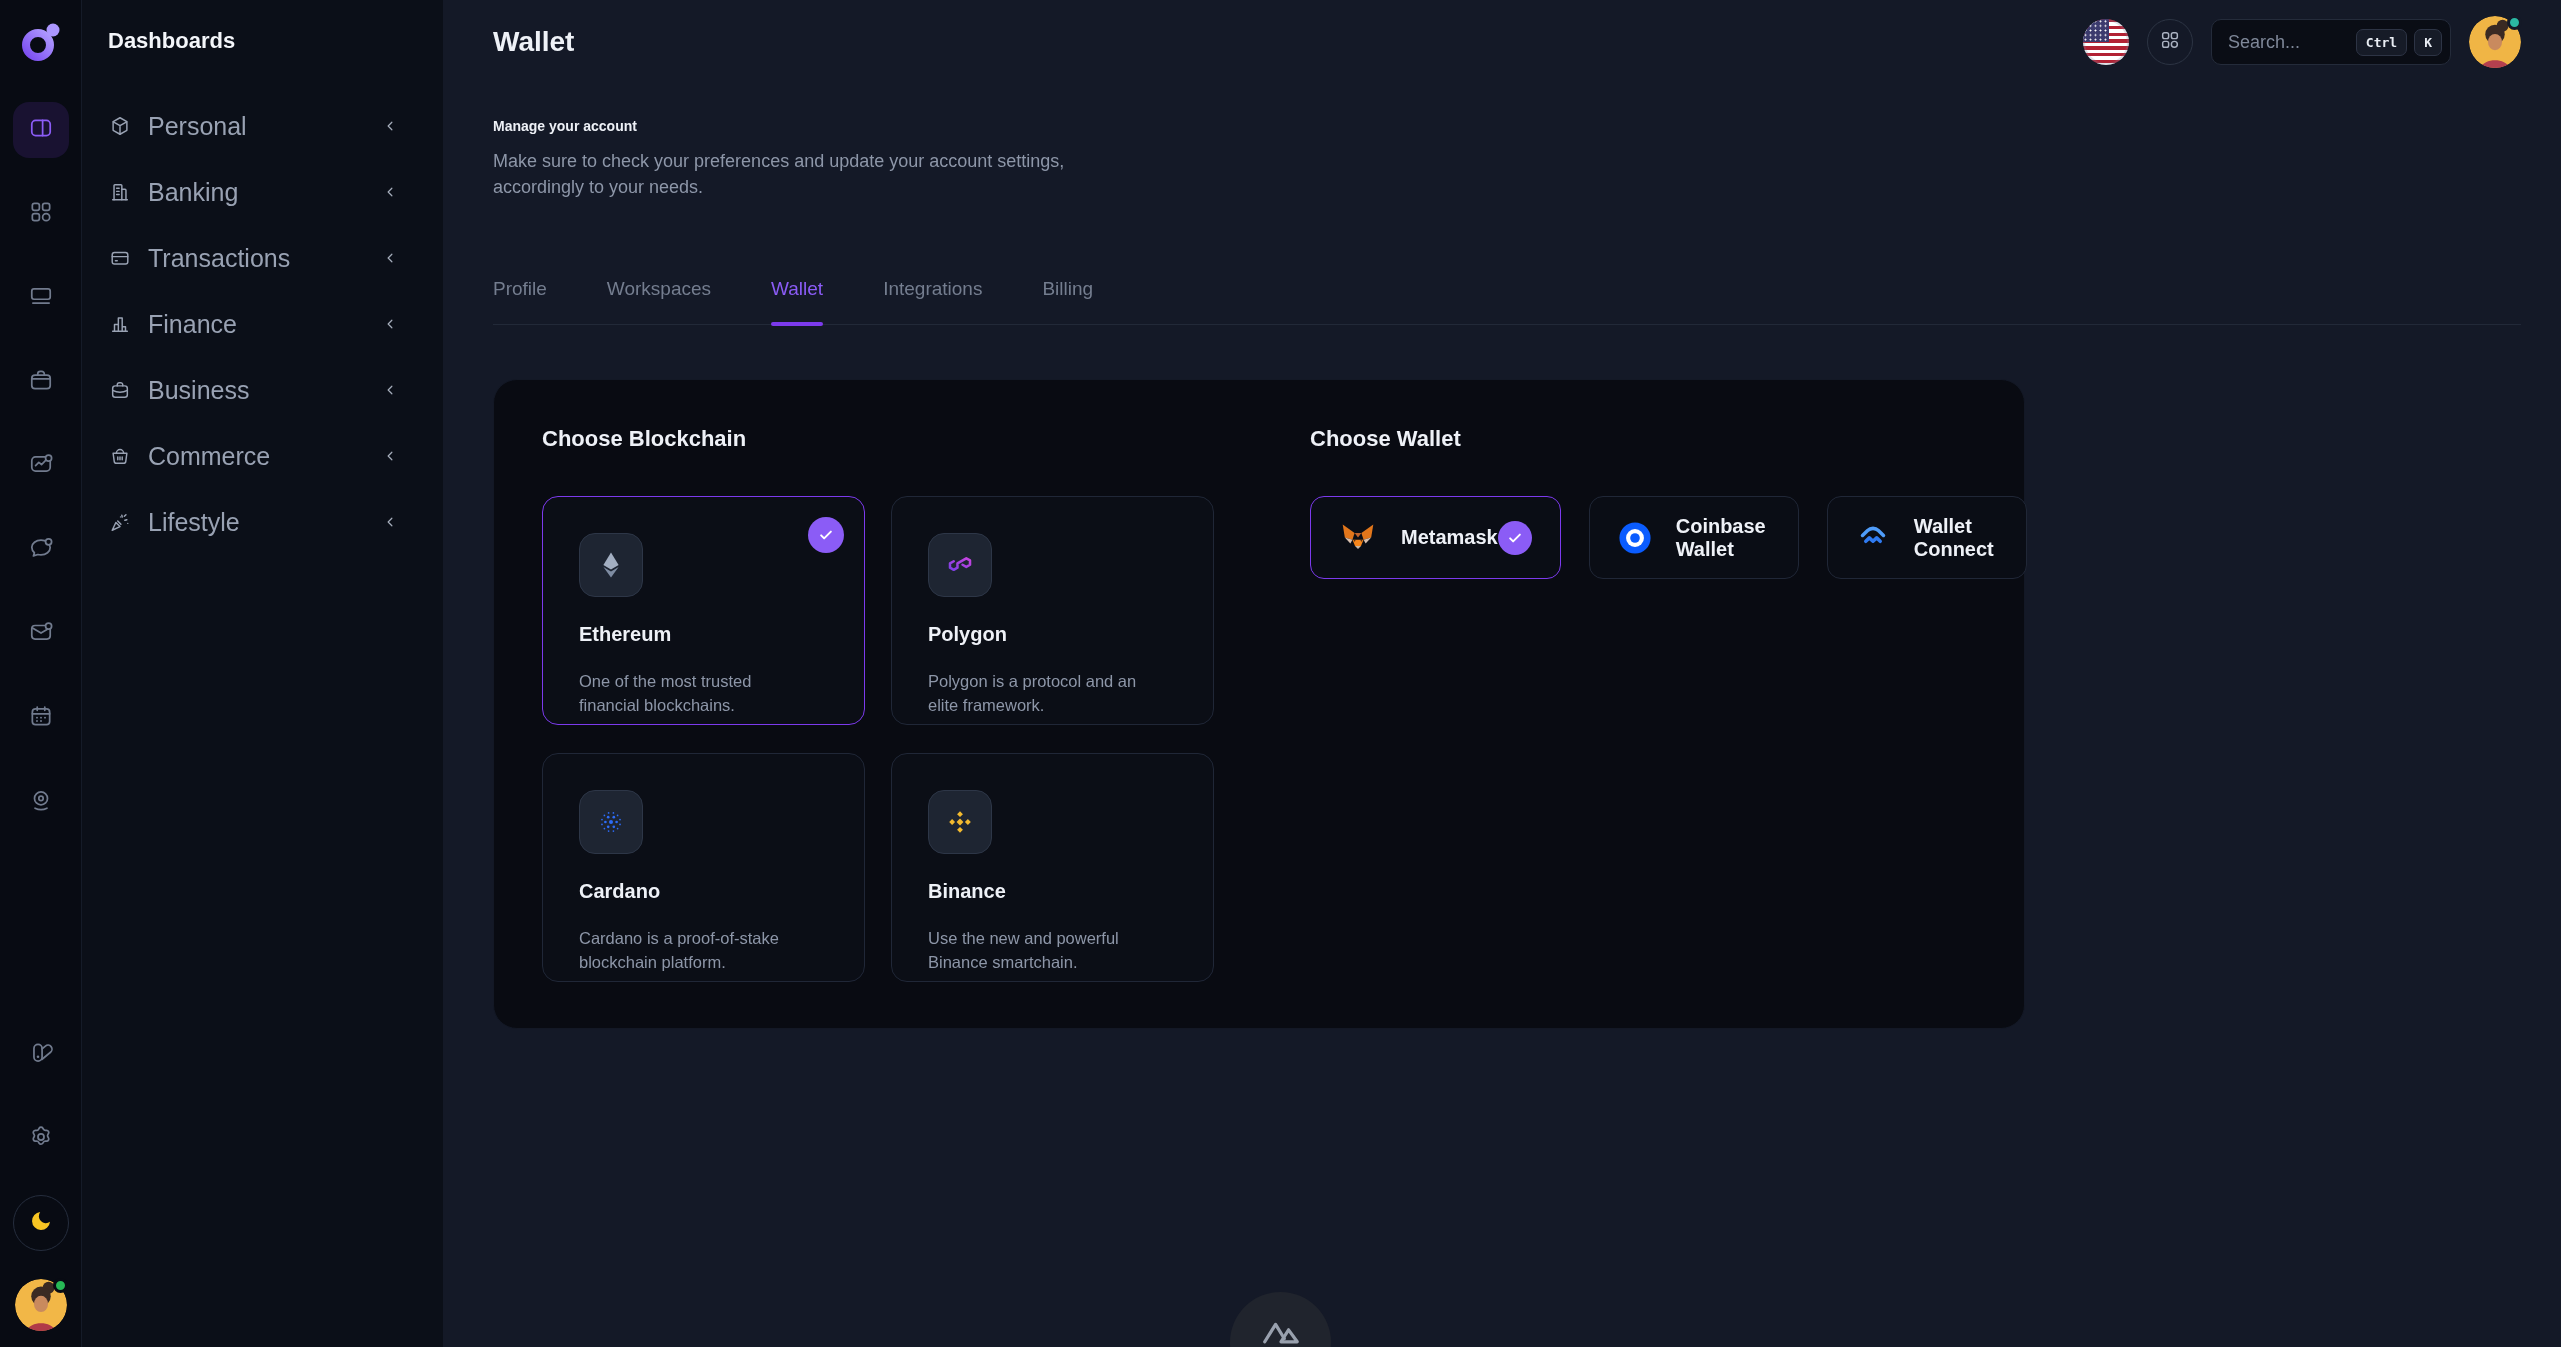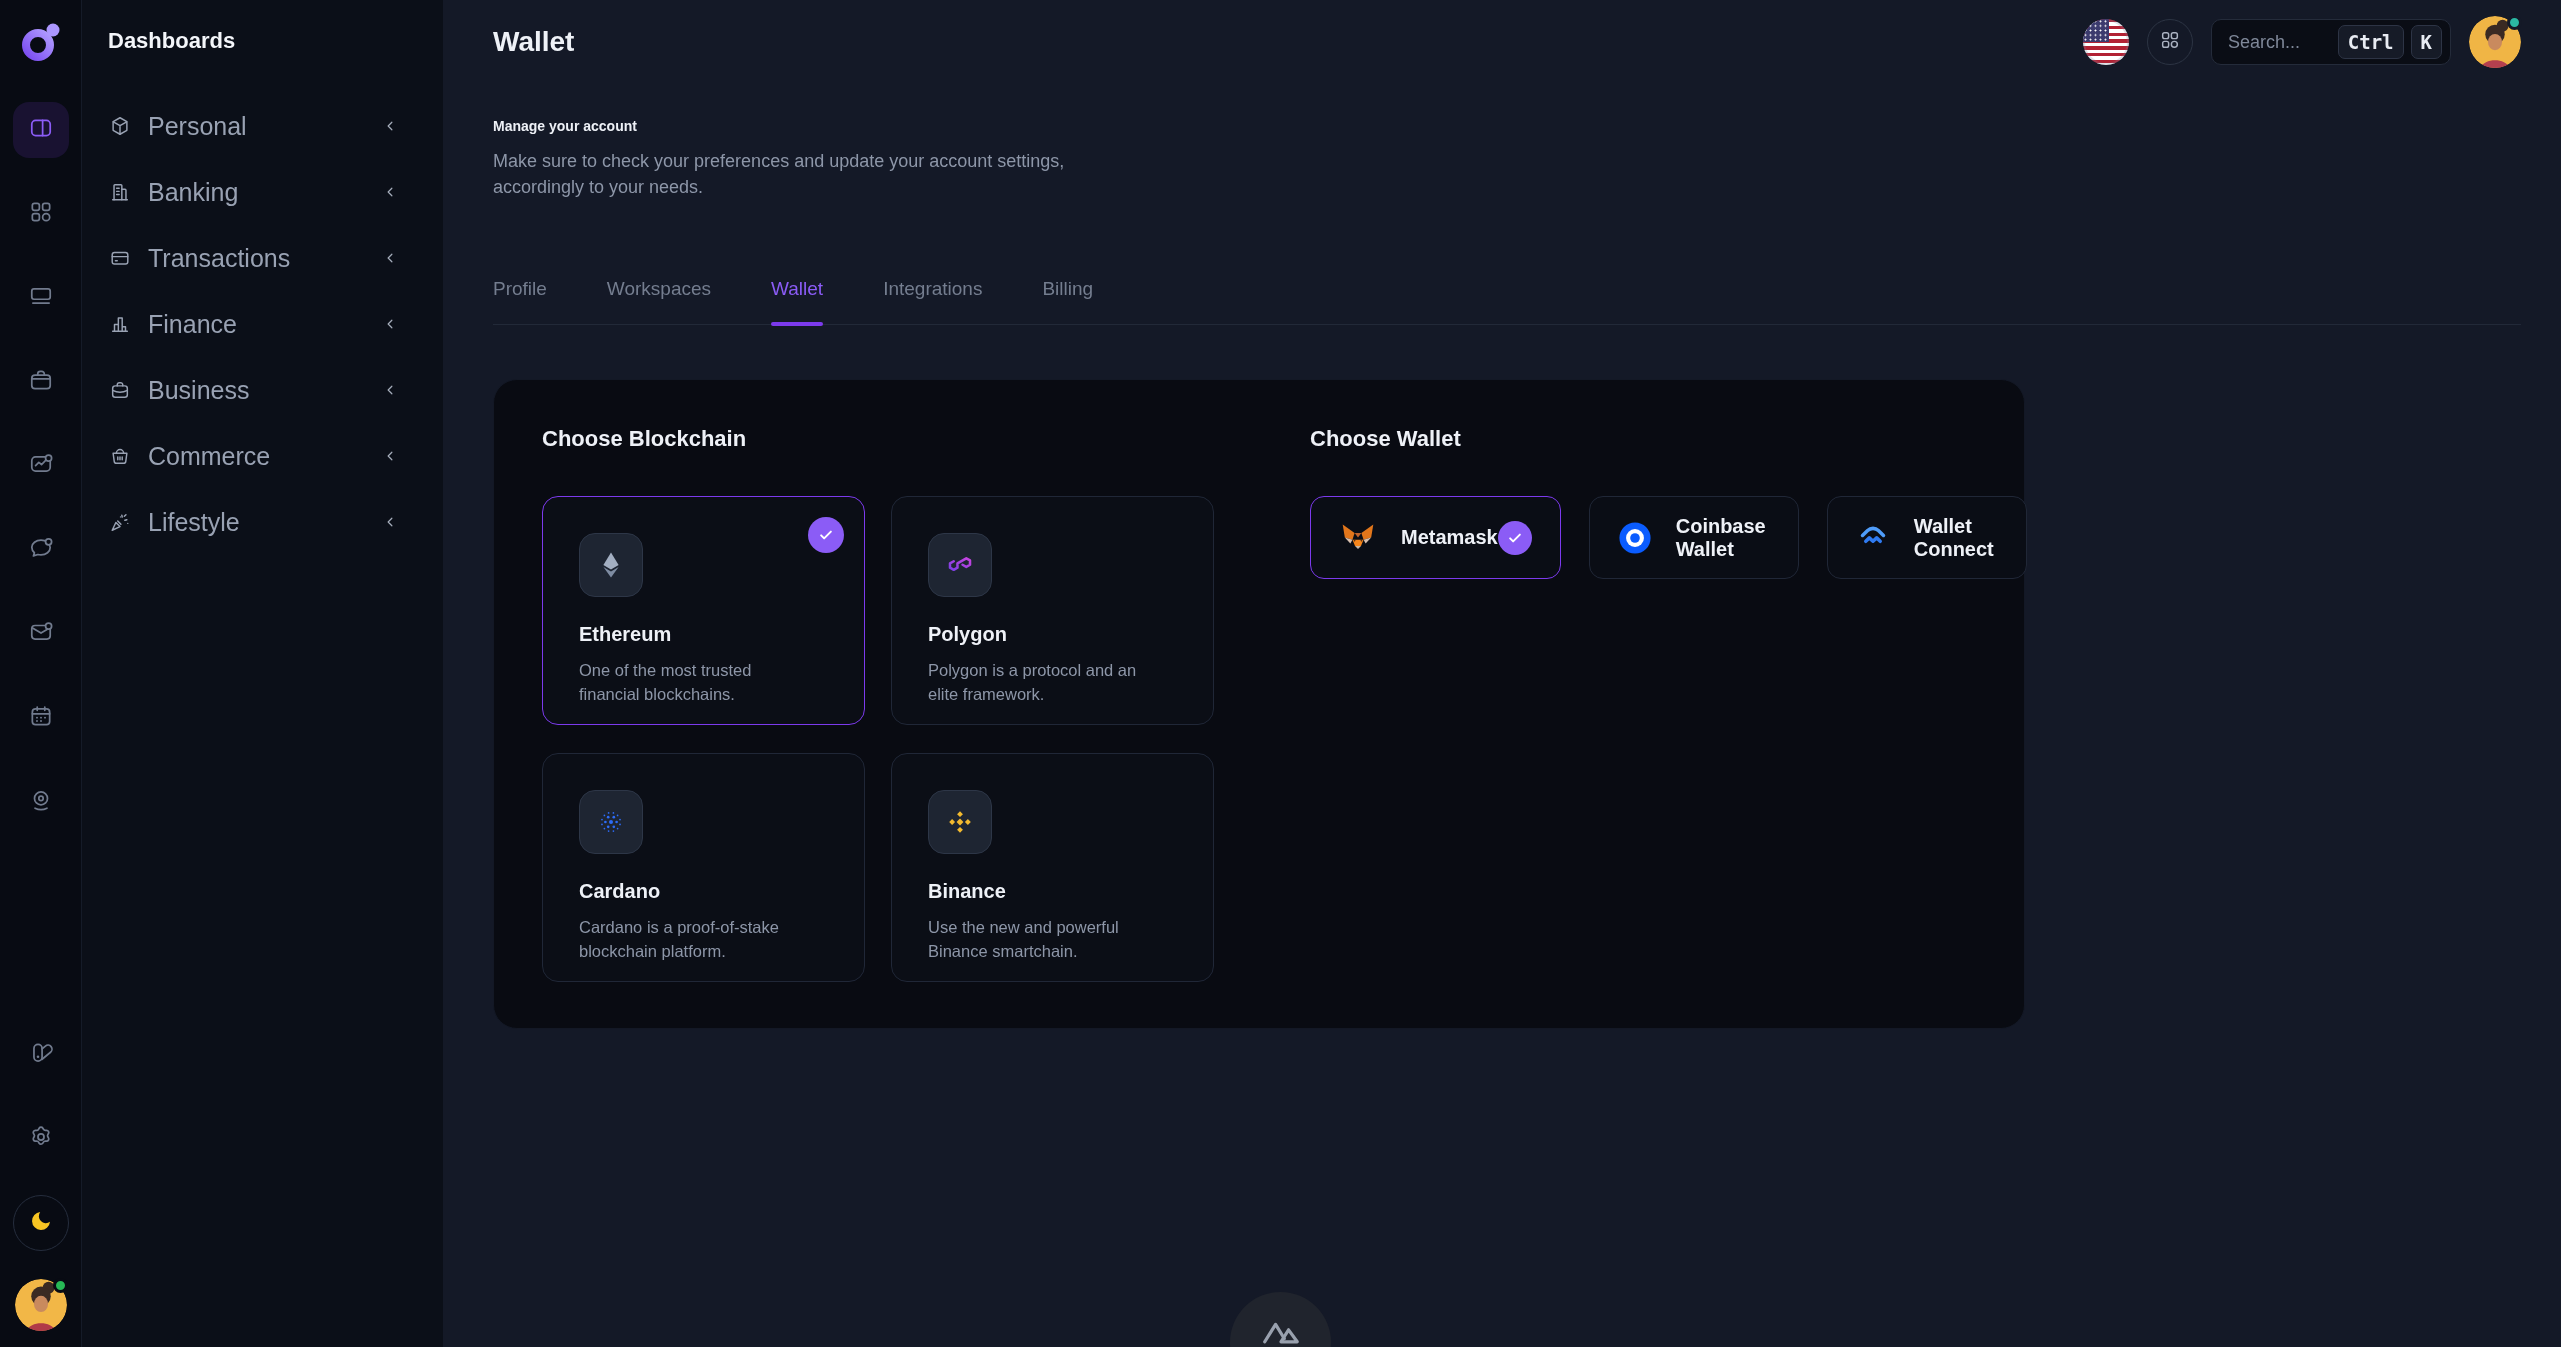--- a/index.html
+++ b/index.html
@@ -48,21 +48,21 @@
   background-image:radial-gradient(#fff .9px,transparent 1.1px);background-size:5px 4.6px}
 .circle-btn{width:46px;height:46px;border-radius:50%;border:1px solid #2c3443;display:flex;
   align-items:center;justify-content:center;color:#aab2c1;cursor:pointer}
 .circle-btn svg{width:22px;height:22px}
 .search{width:240px;height:46px;background:#0a0d15;border:1px solid #242b3a;border-radius:10px;
   display:flex;align-items:center;padding:0 8px 0 16px;gap:7px}
 .search input{flex:1;min-width:0;background:transparent;border:none;outline:none;color:#7dd3fc;
   font-size:18px;font-family:"Liberation Sans",sans-serif}
 .search input::placeholder{color:#7e8798}
 kbd{background:#161b27;border:1px solid #2d3445;border-radius:7px;padding:5px 9px;
-  font-family:"DejaVu Sans Mono",monospace;font-size:19px;font-weight:700;color:#e8ecf3}
+  font-family:"DejaVu Sans Mono",monospace;font-size:13px;font-weight:700;color:#e8ecf3}
 .avatar.header .dot{border-color:#141927}
 
 .section-head{margin-top:34px}
 .section-head h2{font-size:14px;font-weight:700}
 .section-desc{margin-top:14px;font-size:18px;line-height:26px;color:#8d96a8;max-width:630px}
 
 .tabs{display:flex;gap:60px;margin-top:78px;border-bottom:1px solid #222938}
 .tab{font-size:19px;color:#747d8f;padding-bottom:24px;position:relative;cursor:pointer}
 .tab.active{color:#8b5cf6;font-weight:500}
 .tab.active::after{content:"";position:absolute;left:0;right:0;bottom:-2px;height:4px;
@@ -74,21 +74,21 @@
 .col-h{font-size:22px;font-weight:700;margin-bottom:44px}
 .bc-col{width:672px}
 .bc-grid{display:grid;grid-template-columns:323px 323px;gap:28px 26px}
 .bc-card{position:relative;height:229px;background:#0b0e16;border:1px solid #202737;
   border-radius:16px;padding:36px;cursor:pointer}
 .bc-card.selected{border:1.5px solid #7c3aed}
 .tile{width:64px;height:64px;border-radius:16px;background:#1e2532;border:1px solid #2d3647;
   display:flex;align-items:center;justify-content:center}
 .tile svg{width:32px;height:32px}
 .bc-name{margin-top:26px;font-size:20px;font-weight:700}
-.bc-desc{margin-top:12px;font-size:16.5px;line-height:24px;color:#8d96a8;max-width:230px}
+.bc-desc{margin-top:23px;font-size:16.5px;line-height:24px;color:#8d96a8;max-width:230px}
 .check{width:36px;height:36px;border-radius:50%;background:#8b5cf6;display:flex;
   align-items:center;justify-content:center;flex-shrink:0}
 .check svg{width:18px;height:18px}
 .bc-card .check{position:absolute;top:20px;right:20px}
 
 .wa-col{width:670px}
 .wallet-list{display:flex;flex-direction:row;gap:28px}
 .wallet-row{height:83px;border:1px solid #202737;border-radius:14px;background:#0a0d15;
   display:flex;align-items:center;padding:0 28px;cursor:pointer}
 .wallet-row.selected{border:1.5px solid #7c3aed}

